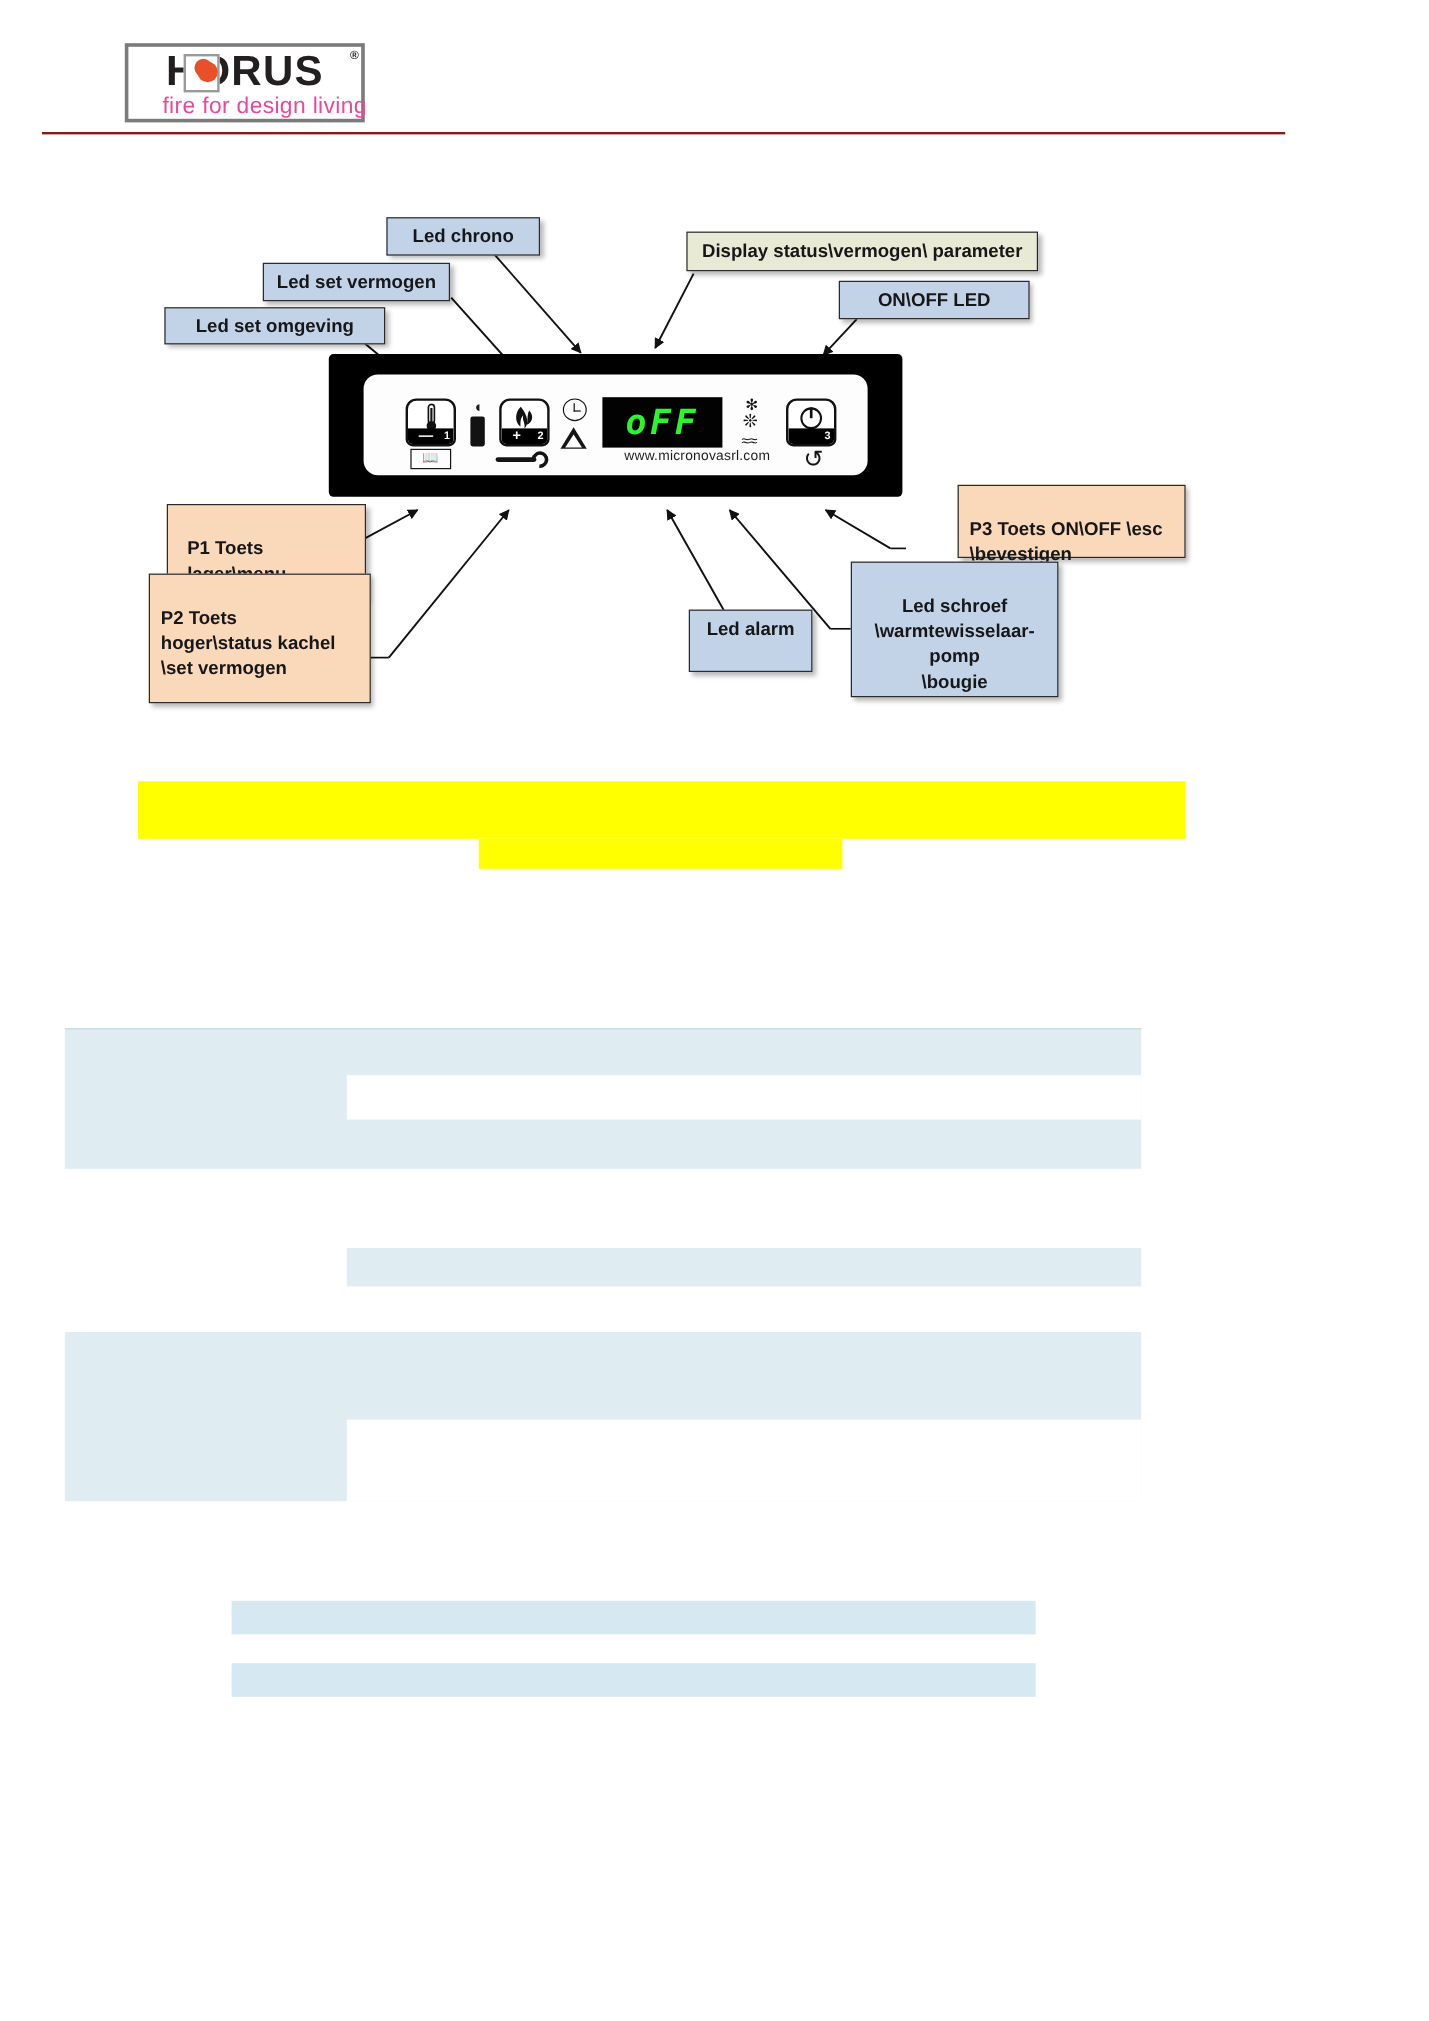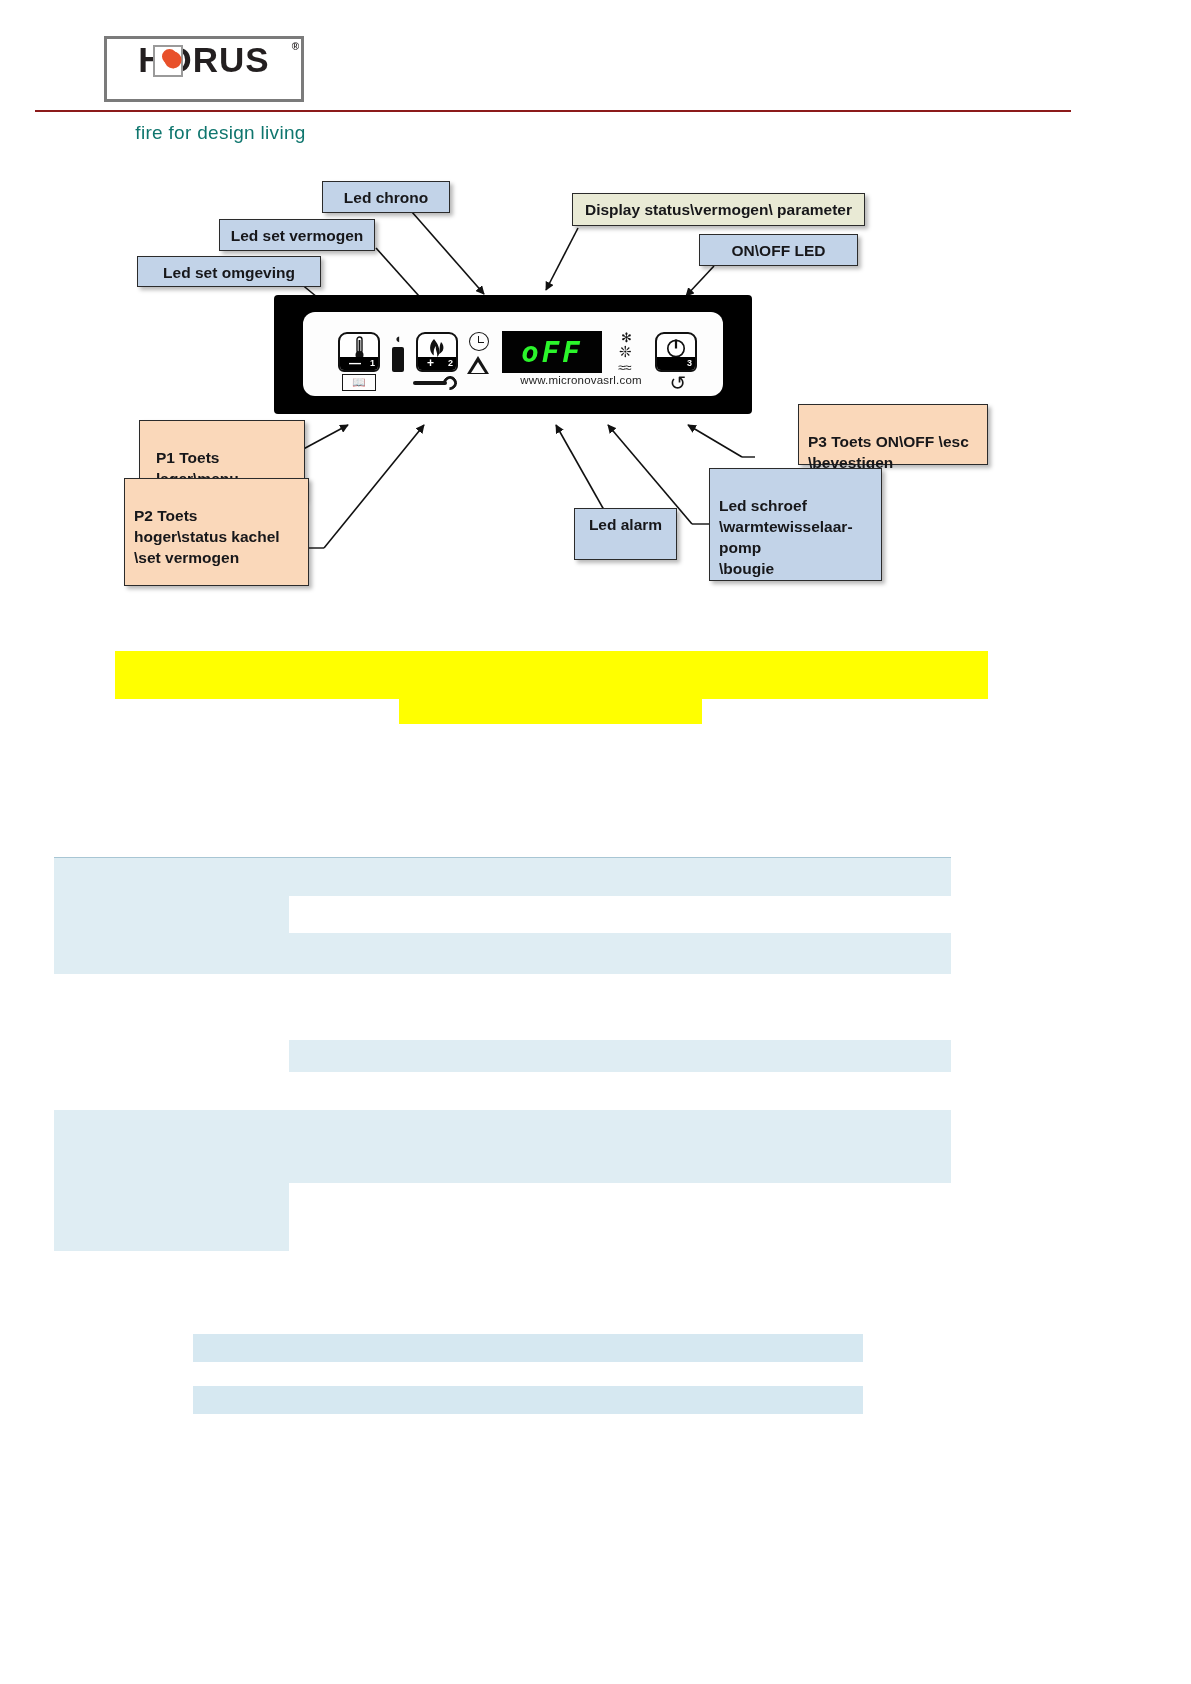--- a/index.html
+++ b/index.html
@@ -84,24 +84,23 @@
     color: #231f20;
   }
   #logo-tag {
     position: absolute;
     left: 0;
     top: 38px;
     width: 227px;
     text-align: center;
     font-family: "Liberation Sans", sans-serif;
     font-size: 19px;
-    color: #0f766e;
+    color: #ec4899;
     line-height: 24px;
     letter-spacing: 0.3px;
-    margin-top: 44px;
   }
   #header-rule {
     position: absolute;
     left: 35px;
     top: 110px;
     width: 1036px;
     height: 2px;
     background: #8c1a1a;
   }
 
@@ -111,21 +110,21 @@
     box-sizing: border-box;
     border: 1px solid #2b2b2b;
     font-family: "Liberation Sans", sans-serif;
     font-weight: bold;
     font-size: 15.5px;
     color: #17171a;
     line-height: 21px;
     box-shadow: 3px 3px 4px rgba(0,0,0,0.28);
     padding: 5px 9px;
   }
-  .cal-blue   { background: #c2d3e8; }
+  .cal-blue   { background: #c2d3e8; text-align: center; }
   .cal-cream  { background: #e9ead5; }
   .cal-peach  { background: #fad8ba; }
   .cal-center { text-align: center; }
 
   
   #panel-outer {
     position: absolute;
     left: 274px;
     top: 295px;
     width: 478px;

